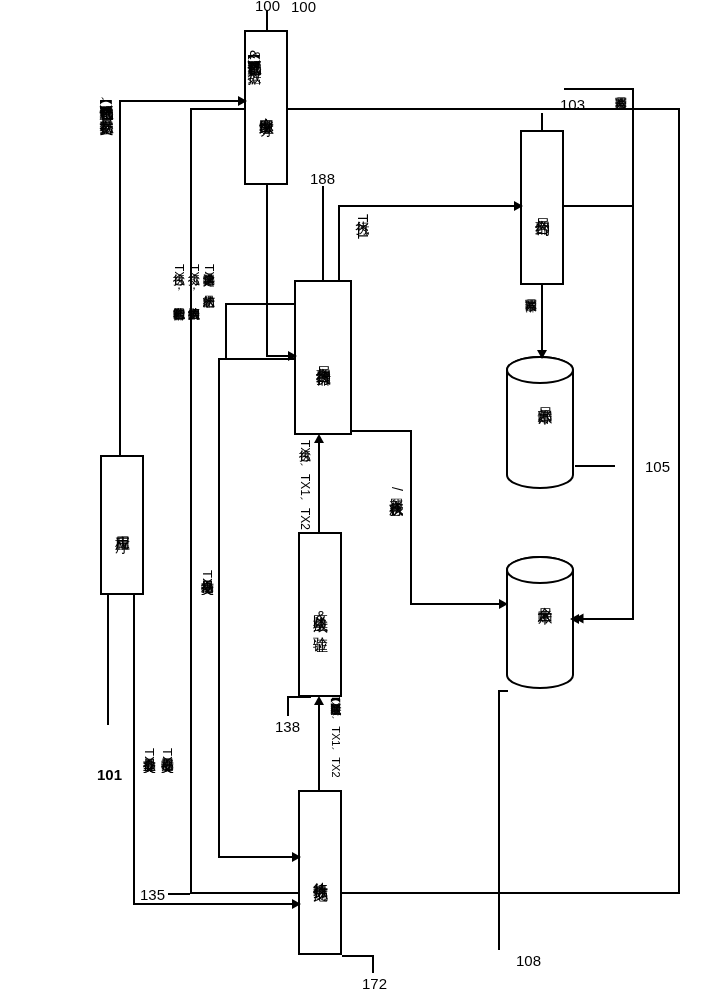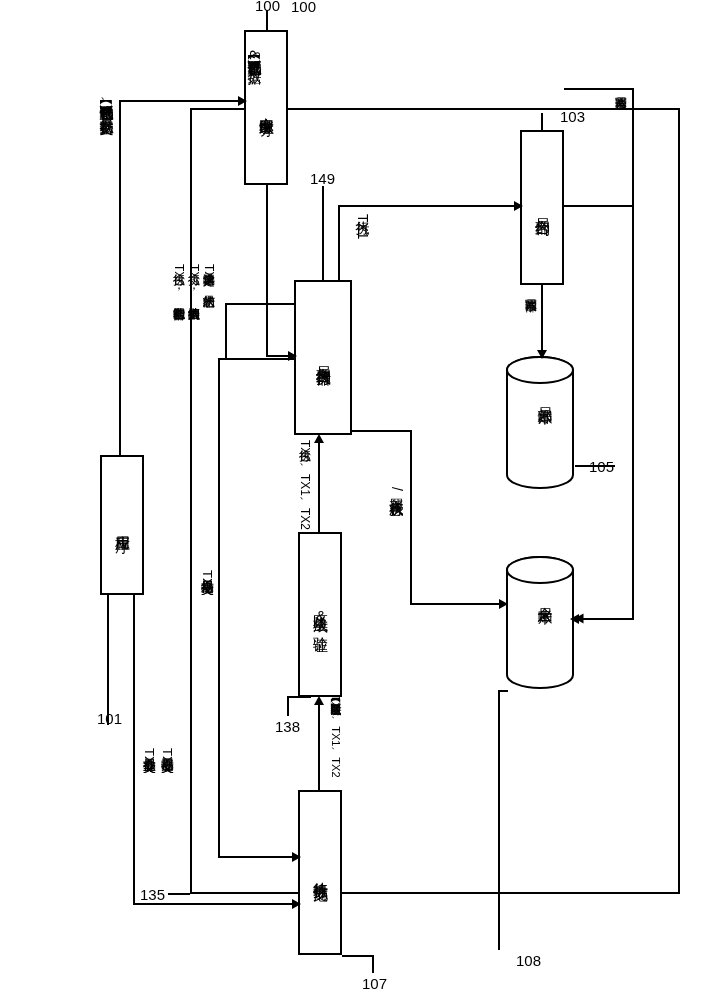--- a/index.html
+++ b/index.html
@@ -70,58 +70,58 @@
 <div class="box" style="left:244px; top:30px; width:44px; height:155px;">
   <span>安全中继服务</span>
 </div>
 <div class="line" style="left:266px; top:10px; width:2px; height:20px;"></div>
 <span class="num" style="left:291px; top:-2px; transform:rotate(0deg);">100</span>
 
 <div class="box" style="left:100px; top:455px; width:44px; height:140px;">
   <span>应用程序</span>
 </div>
 <div class="line" style="left:107px; top:595px; width:2px; height:130px;"></div>
-<span class="num" style="left:97px; top:710px;">101</span>
+<span class="num" style="left:97px; top:766px;font-weight:bold;">101</span>
 
 <div class="box" style="left:294px; top:280px; width:58px; height:155px; text-align:center;">
   <span style="writing-mode:vertical-rl;">局部合约执行器</span>
 </div>
 <div class="line" style="left:322px; top:186px; width:2px; height:94px;"></div>
-<span class="num" style="left:310px; top:170px;">149</span>
+<span class="num" style="left:310px; top:170px;">188</span>
 
 <div class="box" style="left:520px; top:130px; width:44px; height:155px;">
   <span>局部合约</span>
 </div>
 <div class="line" style="left:541px; top:113px; width:2px; height:17px;"></div>
-<span class="num" style="left:560px; top:108px;">103</span>
+<span class="num" style="left:560px; top:96px;">103</span>
 
 <div class="box" style="left:298px; top:532px; width:44px; height:165px;">
   <span>区块生成&amp;验证</span>
 </div>
 <div class="line" style="left:287px; top:696px; width:2px; height:20px;"></div>
 <div class="line" style="left:287px; top:696px; width:24px; height:2px;"></div>
 <span class="num" style="left:275px; top:718px;">138</span>
 
 <div class="box" style="left:298px; top:790px; width:44px; height:165px;">
   <span>待执行交易池</span>
 </div>
 <div class="line" style="left:342px; top:955px; width:30px; height:2px;"></div>
 <div class="line" style="left:372px; top:955px; width:2px; height:18px;"></div>
-<span class="num" style="left:362px; top:975px;">107</span>
+<span class="num" style="left:362px; top:975px;">172</span>
 
 <div class="cyl" style="left:505px; top:355px;">
   <svg width="70" height="135" viewBox="0 0 70 135">
     <ellipse cx="35" cy="15" rx="33" ry="13" fill="#fff" stroke="#000" stroke-width="2"></ellipse>
     <path d="M2 15 L2 120 A33 13 0 0 0 68 120 L68 15" fill="#fff" stroke="#000" stroke-width="2"></path>
     <ellipse cx="35" cy="15" rx="33" ry="13" fill="#fff" stroke="#000" stroke-width="2"></ellipse>
   </svg>
   <span class="cyl-label" style="left:30px; top:40px;">局部账本</span>
 </div>
 <div class="line" style="left:575px; top:465px; width:40px; height:2px;"></div>
-<span class="num" style="left:589px; top:458px;">105</span>
+<span class="num" style="left:645px; top:458px;">105</span>
 
 <div class="cyl" style="left:505px; top:555px;">
   <svg width="70" height="135" viewBox="0 0 70 135">
     <ellipse cx="35" cy="15" rx="33" ry="13" fill="#fff" stroke="#000" stroke-width="2"></ellipse>
     <path d="M2 15 L2 120 A33 13 0 0 0 68 120 L68 15" fill="#fff" stroke="#000" stroke-width="2"></path>
     <ellipse cx="35" cy="15" rx="33" ry="13" fill="#fff" stroke="#000" stroke-width="2"></ellipse>
   </svg>
   <span class="cyl-label" style="left:30px; top:40px;">全局账本</span>
 </div>
 <div class="line" style="left:498px; top:690px; width:10px; height:2px;"></div>

